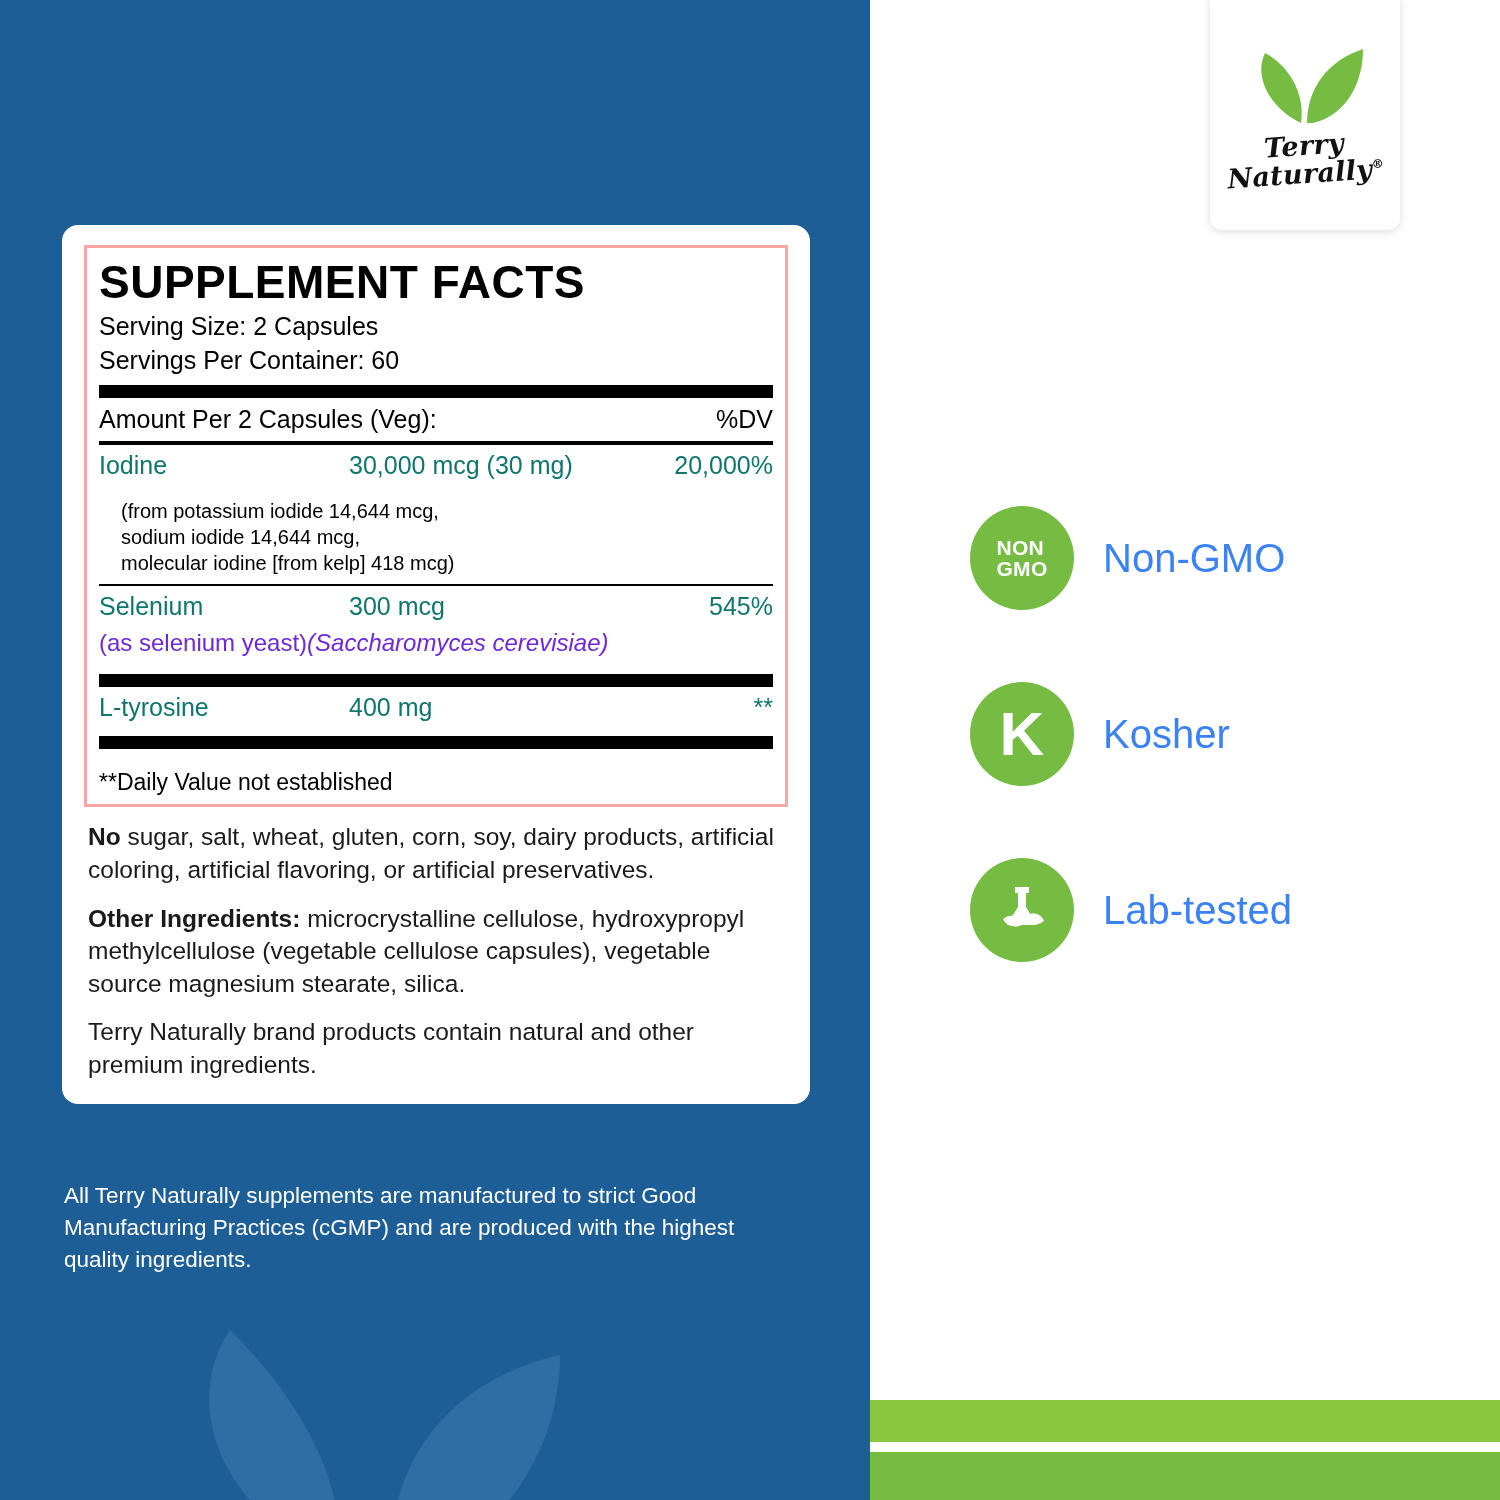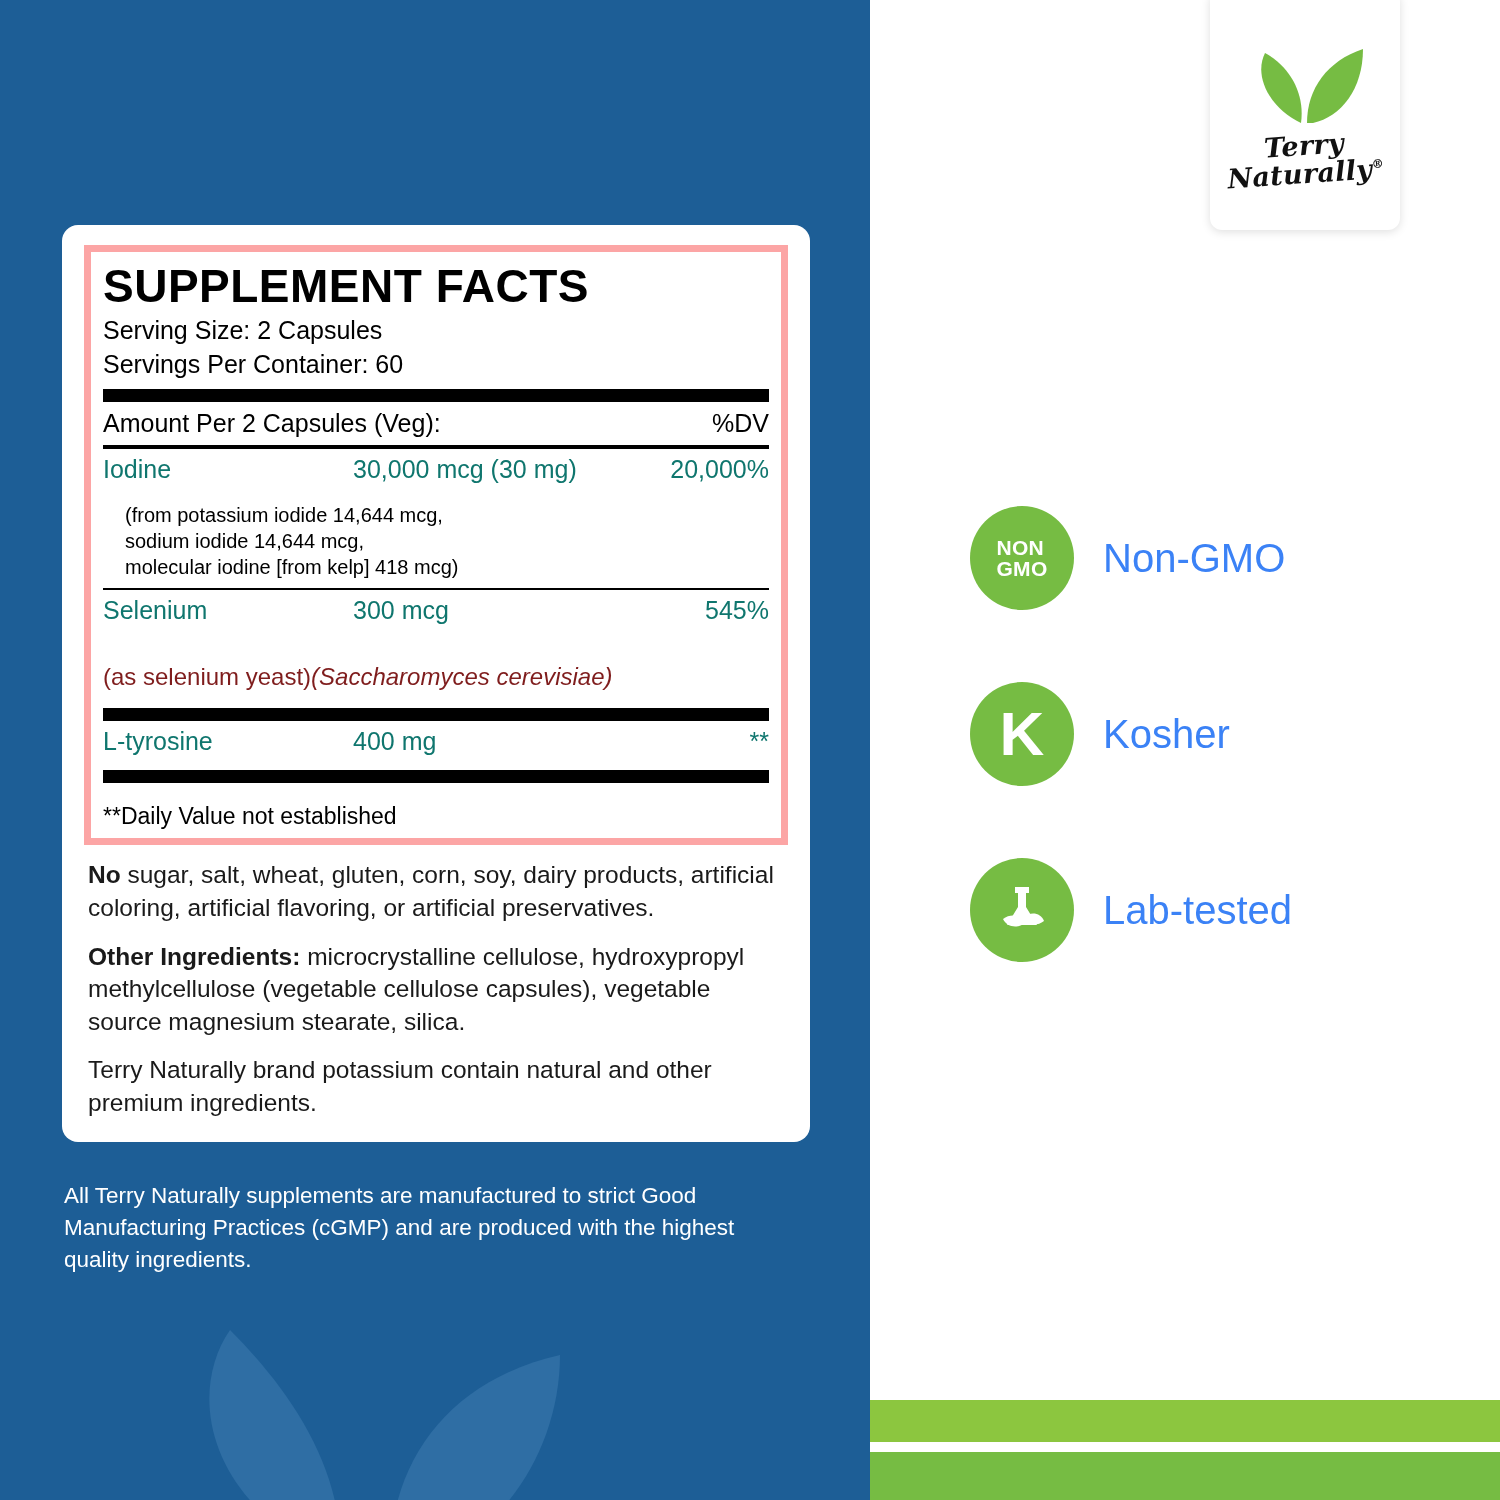--- a/index.html
+++ b/index.html
@@ -41,21 +41,21 @@
     position: absolute;
     left: 62px;
     top: 225px;
     width: 748px;
     background: #ffffff;
     border-radius: 16px;
     padding: 20px 22px 22px 22px;
     box-sizing: border-box;
   }
   .facts-box {
-    border: 7px solid #fca5a5;
+    border: 3px solid #fca5a5;
     padding: 8px 12px 6px 12px;
     box-sizing: border-box;
   }
   .sf-title {
     font-size: 46px;
     font-weight: bold;
     letter-spacing: 0.5px;
     line-height: 1.05;
     color: #000;
     margin: 2px 0 4px 0;
@@ -105,24 +105,23 @@
   }
   .sub-lines {
     font-size: 20px;
     color: #000;
     line-height: 1.3;
     padding: 0 0 8px 22px;
     margin-top: 12px;
   }
   .sel-sub {
     font-size: 24px;
-    color: #7f1d1d;
+    color: #6d28d9;
     padding: 0 0 8px 0;
     line-height: 1.3;
-    margin-top: 30px;
   }
   .sel-sub .ital {
     font-style: italic;
   }
   .footnote {
     font-size: 23px;
     color: #000;
     padding: 20px 0 2px 0;
   }
   .other-block {
@@ -308,21 +307,21 @@
         </div>
 
         <div class="rule-thick"></div>
 
         <div class="footnote">**Daily Value not established</div>
       </div>
 
       <div class="other-block">
         <p><b>No</b><span> sugar, salt, wheat, gluten, corn, soy, dairy products, artificial coloring, artificial flavoring, or artificial preservatives.</span></p>
         <p><b>Other Ingredients:</b><span> microcrystalline cellulose, hydroxypropyl methylcellulose (vegetable cellulose capsules), vegetable source magnesium stearate, silica.</span></p>
-        <p>Terry Naturally brand potassium contain natural and other premium ingredients.</p>
+        <p>Terry Naturally brand products contain natural and other premium ingredients.</p>
       </div>
     </div>
 
     <div class="disclaimer">All Terry Naturally supplements are manufactured to strict Good Manufacturing Practices (cGMP) and are produced with the highest quality ingredients.</div>
   </div>
 
   <div class="right-panel">
 
     <div class="logo-card">
       <div class="logo-inner">

